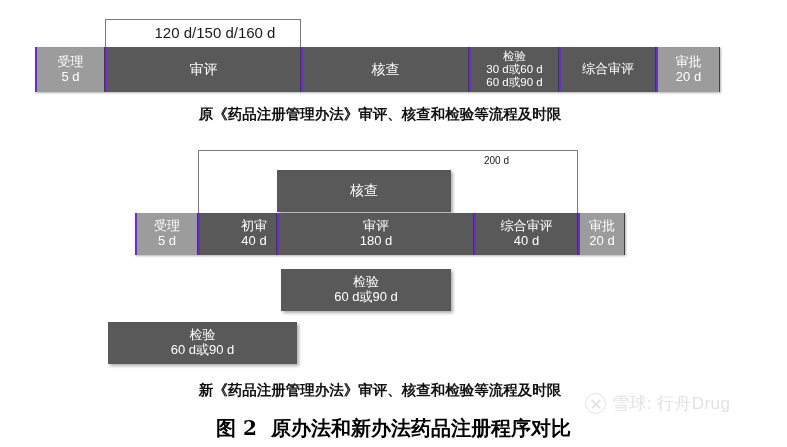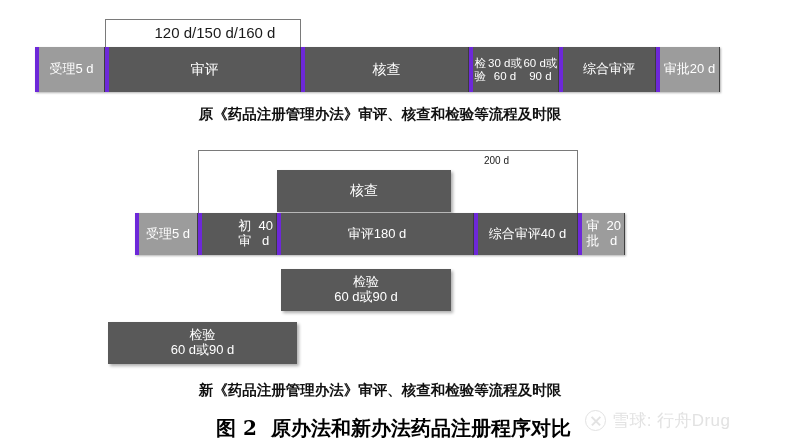--- a/index.html
+++ b/index.html
@@ -20,27 +20,27 @@
     left: 0; top: 0;
     width: 787px;
     height: 447px;
   }
 
   
   .seg {
     position: absolute;
     box-sizing: border-box;
     display: flex;
-    flex-direction: row;
+    flex-direction: column;
     align-items: center;
     justify-content: center;
     text-align: center;
     color: #ffffff;
     line-height: 1.12;
-    border-left: 4px solid #6d28d9;
+    border-left: 2px solid #6d28d9;
     border-right: 1px solid #3f3f3f;
     box-shadow: 1px 1px 2px rgba(0,0,0,0.30);
   }
   .seg.dark  { background: #595959; }
   .seg.light { background: #9c9c9c; }
   .seg .l1 { display:block; }
   .seg .l2 { display:block; }
   .seg .l3 { display:block; }
 
   
@@ -204,18 +204,18 @@
       <span class="l2">60 d或90 d</span>
     </div>
 
     <div class="caption" style="left:0; top:381px; width:760px; text-align:center; font-size:14.5px;">新《药品注册管理办法》审评、核查和检验等流程及时限</div>
   </div>
 
   <div class="figtitle" style="left:0; top:415px; width:787px; text-align:center; font-size:20px;">
     <span class="num">图 2</span><span>原办法和新办法药品注册程序对比</span>
   </div>
 
-  <div class="watermark" style="left:585px; top:409px;">
+  <div class="watermark" style="left:585px; top:392px;">
     <span class="wm-logo"></span>
     <span class="wm-text">雪球: 行舟Drug</span>
   </div>
 
 </div>
 
 </body></html>

